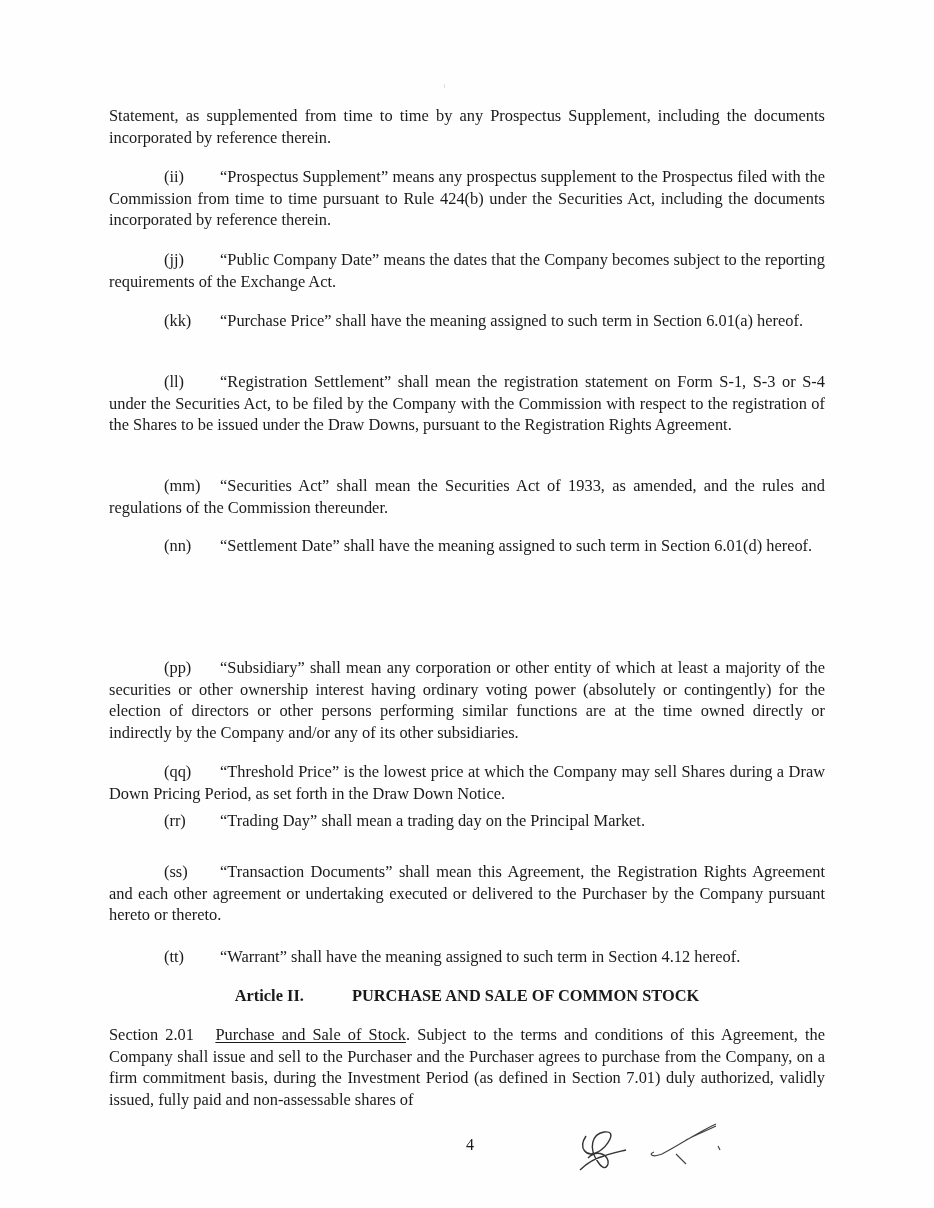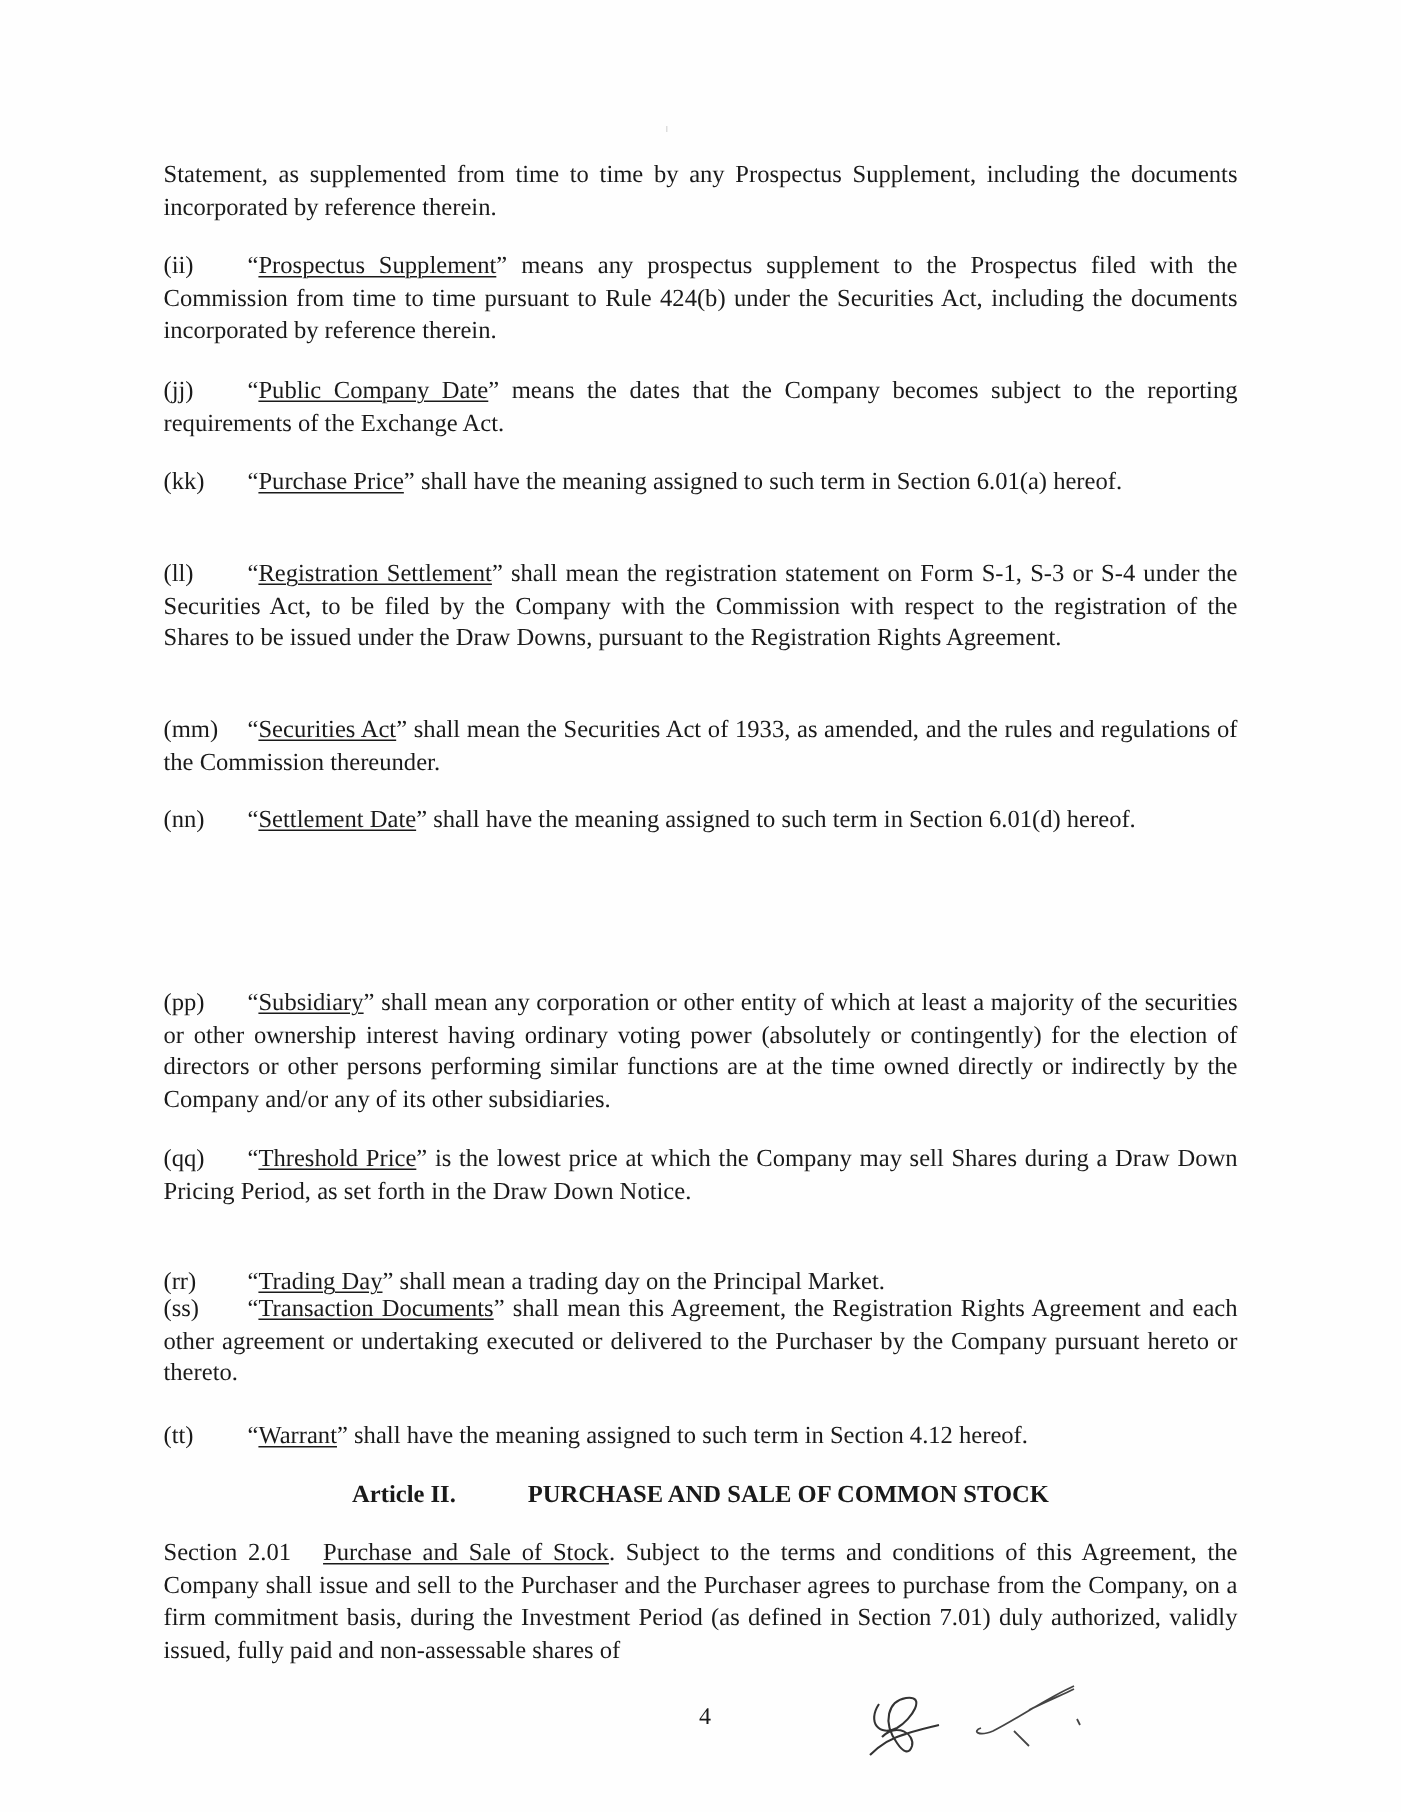--- a/index.html
+++ b/index.html
@@ -1,22 +1,22 @@
 <!DOCTYPE html>
 <html><head>
 <meta charset="utf-8">
 <style>
   html, body { margin: 0; padding: 0; background: #ffffff; }
   body { width: 934px; height: 1208px; position: relative; overflow: hidden;
          font-family: "Liberation Serif", "DejaVu Serif", serif; color: #1a1a1a; }
   .page { position: absolute; left: 0; top: 0; width: 934px; height: 1208px; background: #fefefe; }
   .p { position: absolute; left: 109px; width: 716px; font-size: 16.4px; line-height: 21.5px;
        text-align: justify; text-align-last: left; }
-  .p.indent .lbl { display: inline-block; width: 56px; }
-  .u { text-decoration: underline; text-underline-offset: 2px; text-decoration-thickness: 1px; }
+  .p.indent .lbl { display: inline-block; width: 56px; margin-left: 55px; }
+  .u { text-underline-offset: 2px; text-decoration-thickness: 1px; }
   .heading { position: absolute; top: 986px; left: 0; width: 934px; text-align: center; font-weight: bold; font-size: 16.4px; }
   .heading .art { margin-right: 48px; }
   .bu { font-weight: normal; text-decoration: underline; text-underline-offset: 2px; }
   .pagenum { position: absolute; top: 1136px; left: 466px; font-size: 16px; }
   .sig { position: absolute; left: 568px; top: 1118px; width: 160px; height: 60px; }
   .mark { position: absolute; left: 444px; top: 84px; width: 1px; height: 4px; background: #ddd; }
 </style>
 </head>
 <body>
 
@@ -53,21 +53,21 @@
 
 
   <div class="p indent" style="top:657px;">
     <span class="lbl">(pp)</span><span>“</span><span class="u">Subsidiary</span><span>”</span><span> shall mean any corporation or other entity of which at least a majority of the securities or other ownership interest having ordinary voting power (absolutely or contingently) for the election of directors or other persons performing similar functions are at the time owned directly or indirectly by the Company and/or any of its other subsidiaries.</span>
   </div>
 
   <div class="p indent" style="top:761px;">
     <span class="lbl">(qq)</span><span>“</span><span class="u">Threshold Price</span><span>”</span><span> is the lowest price at which the Company may sell Shares during a Draw Down Pricing Period, as set forth in the Draw Down Notice.</span>
   </div>
 
-  <div class="p indent" style="top:843px;">
+  <div class="p indent" style="top:810px;">
     <span class="lbl">(rr)</span><span>“</span><span class="u">Trading Day</span><span>”</span><span> shall mean a trading day on the Principal Market.</span>
   </div>
 
   <div class="p indent" style="top:861px;">
     <span class="lbl">(ss)</span><span>“</span><span class="u">Transaction Documents</span><span>”</span><span> shall mean this Agreement, the Registration Rights Agreement and each other agreement or undertaking executed or delivered to the Purchaser by the Company pursuant hereto or thereto.</span>
   </div>
 
   <div class="p indent" style="top:946px;">
     <span class="lbl">(tt)</span><span>“</span><span class="u">Warrant</span><span>”</span><span> shall have the meaning assigned to such term in Section 4.12 hereof.</span>
   </div>

